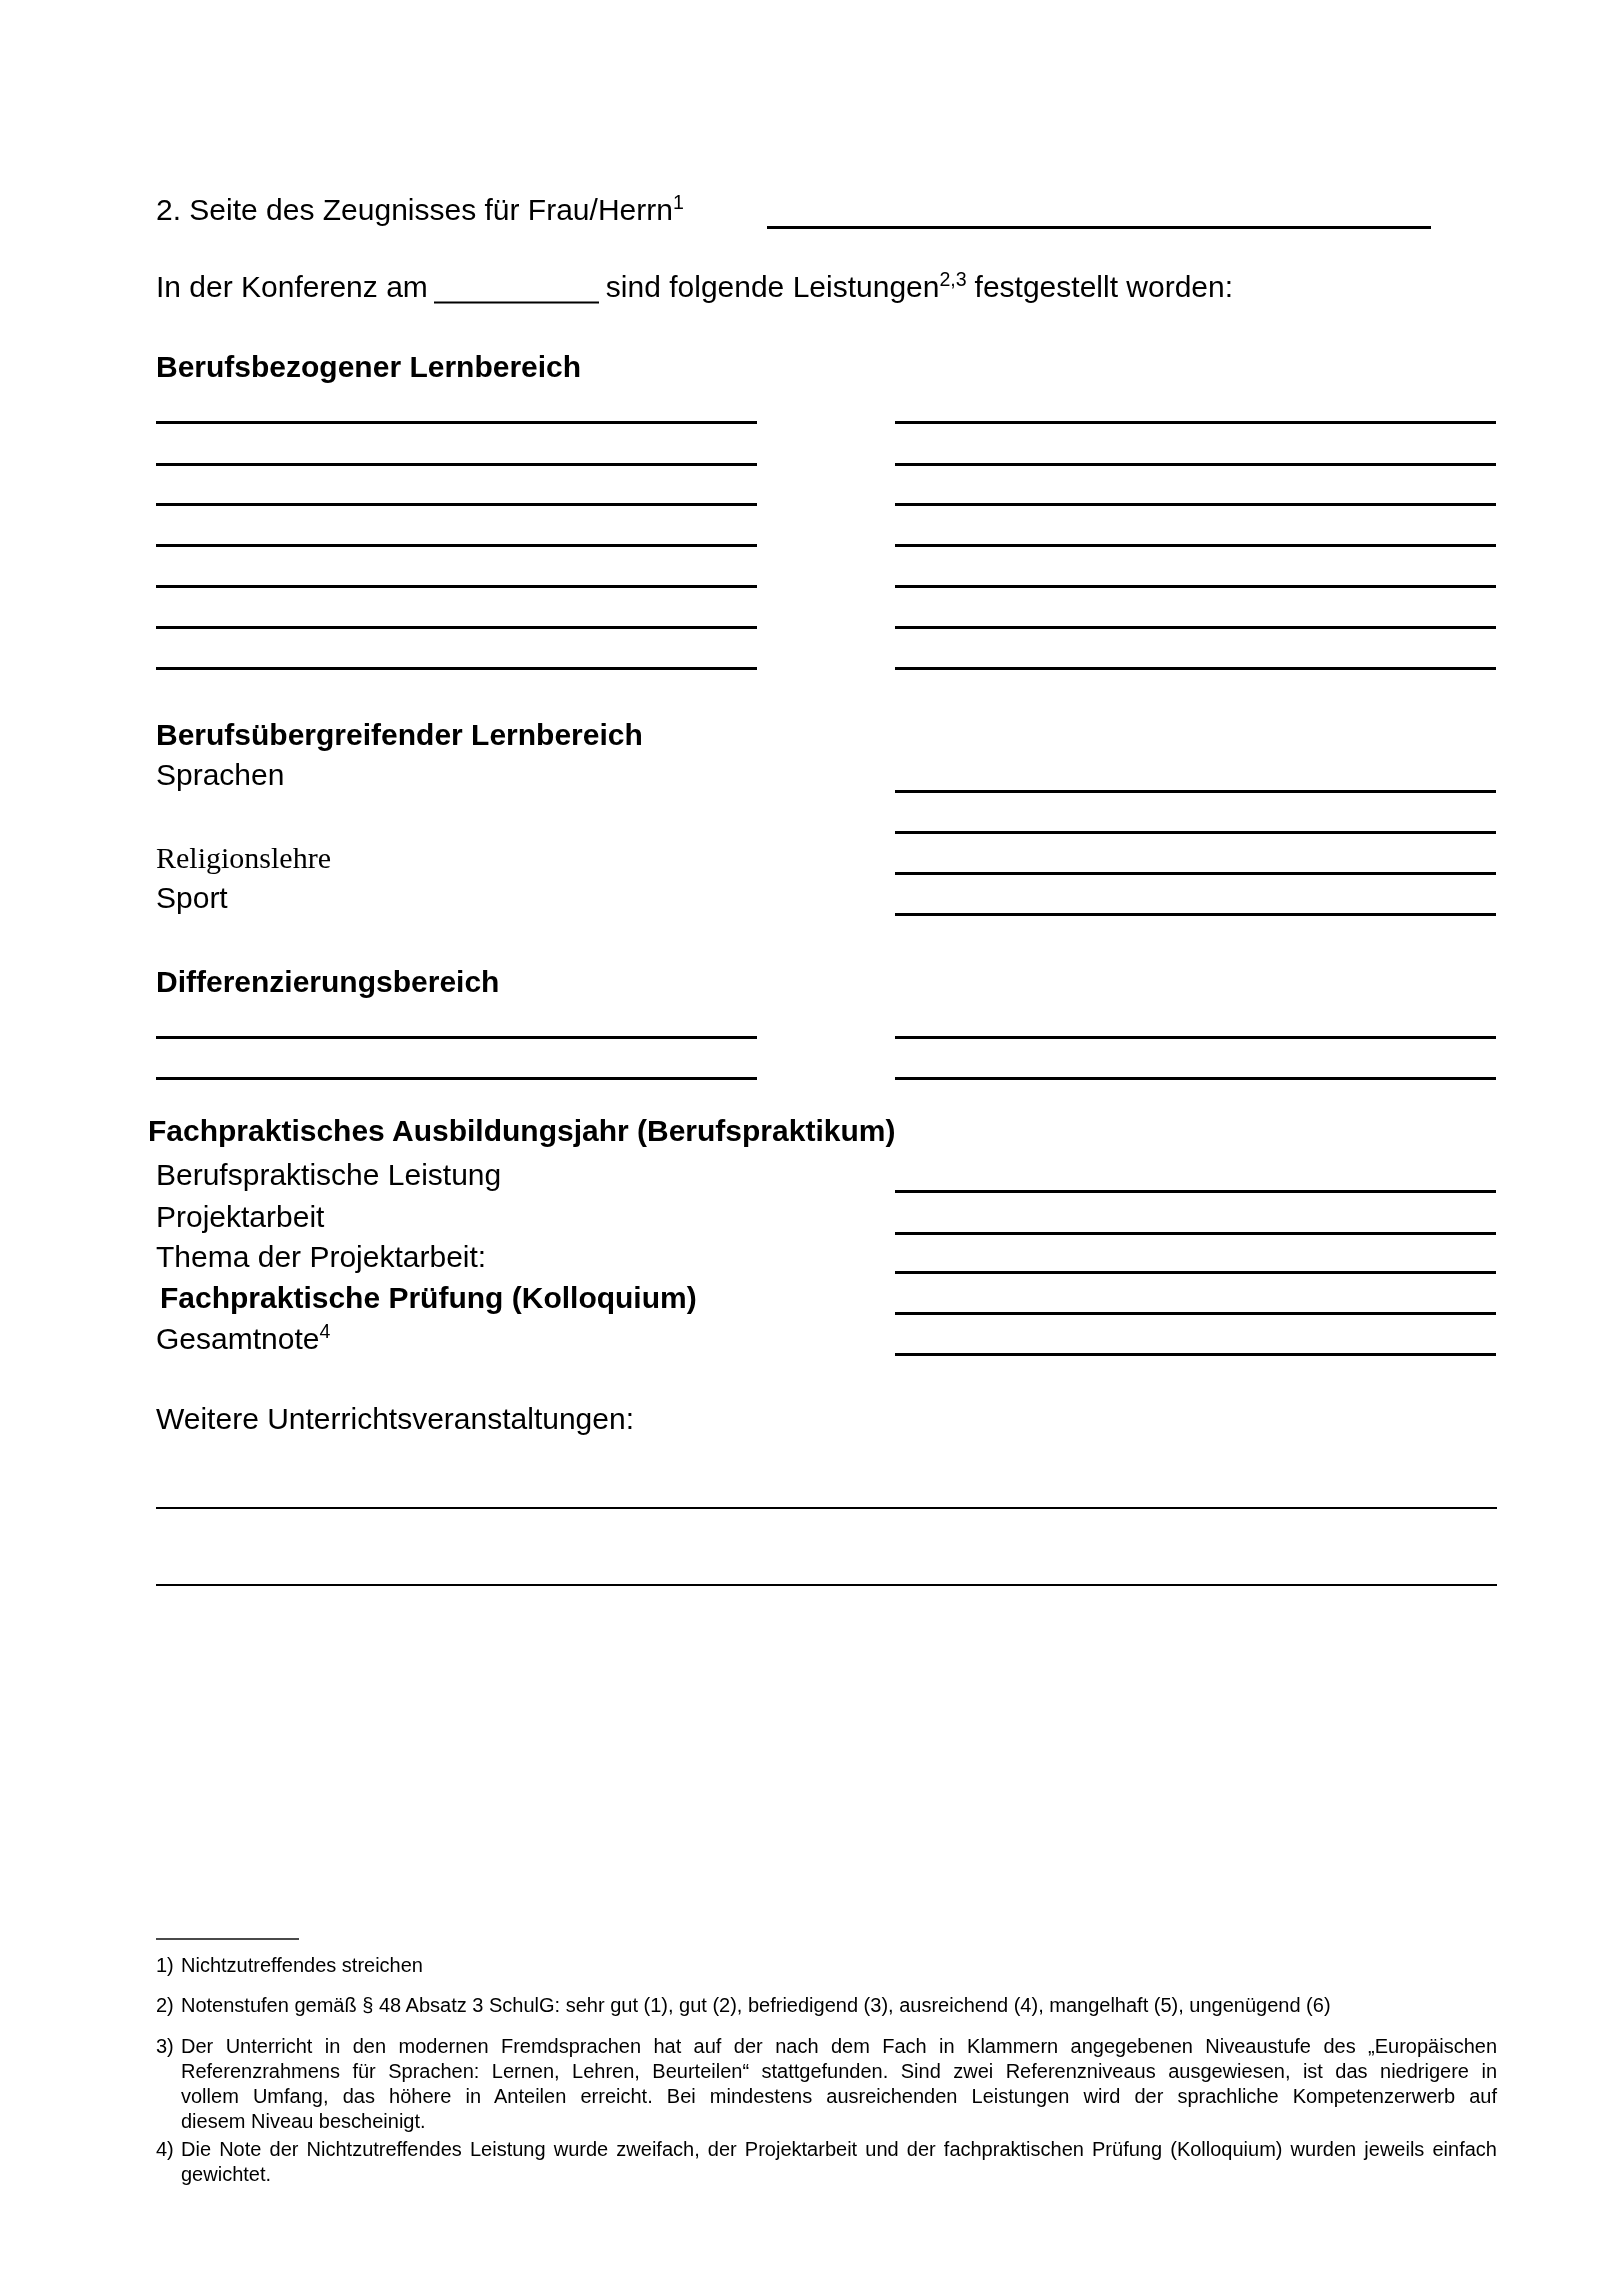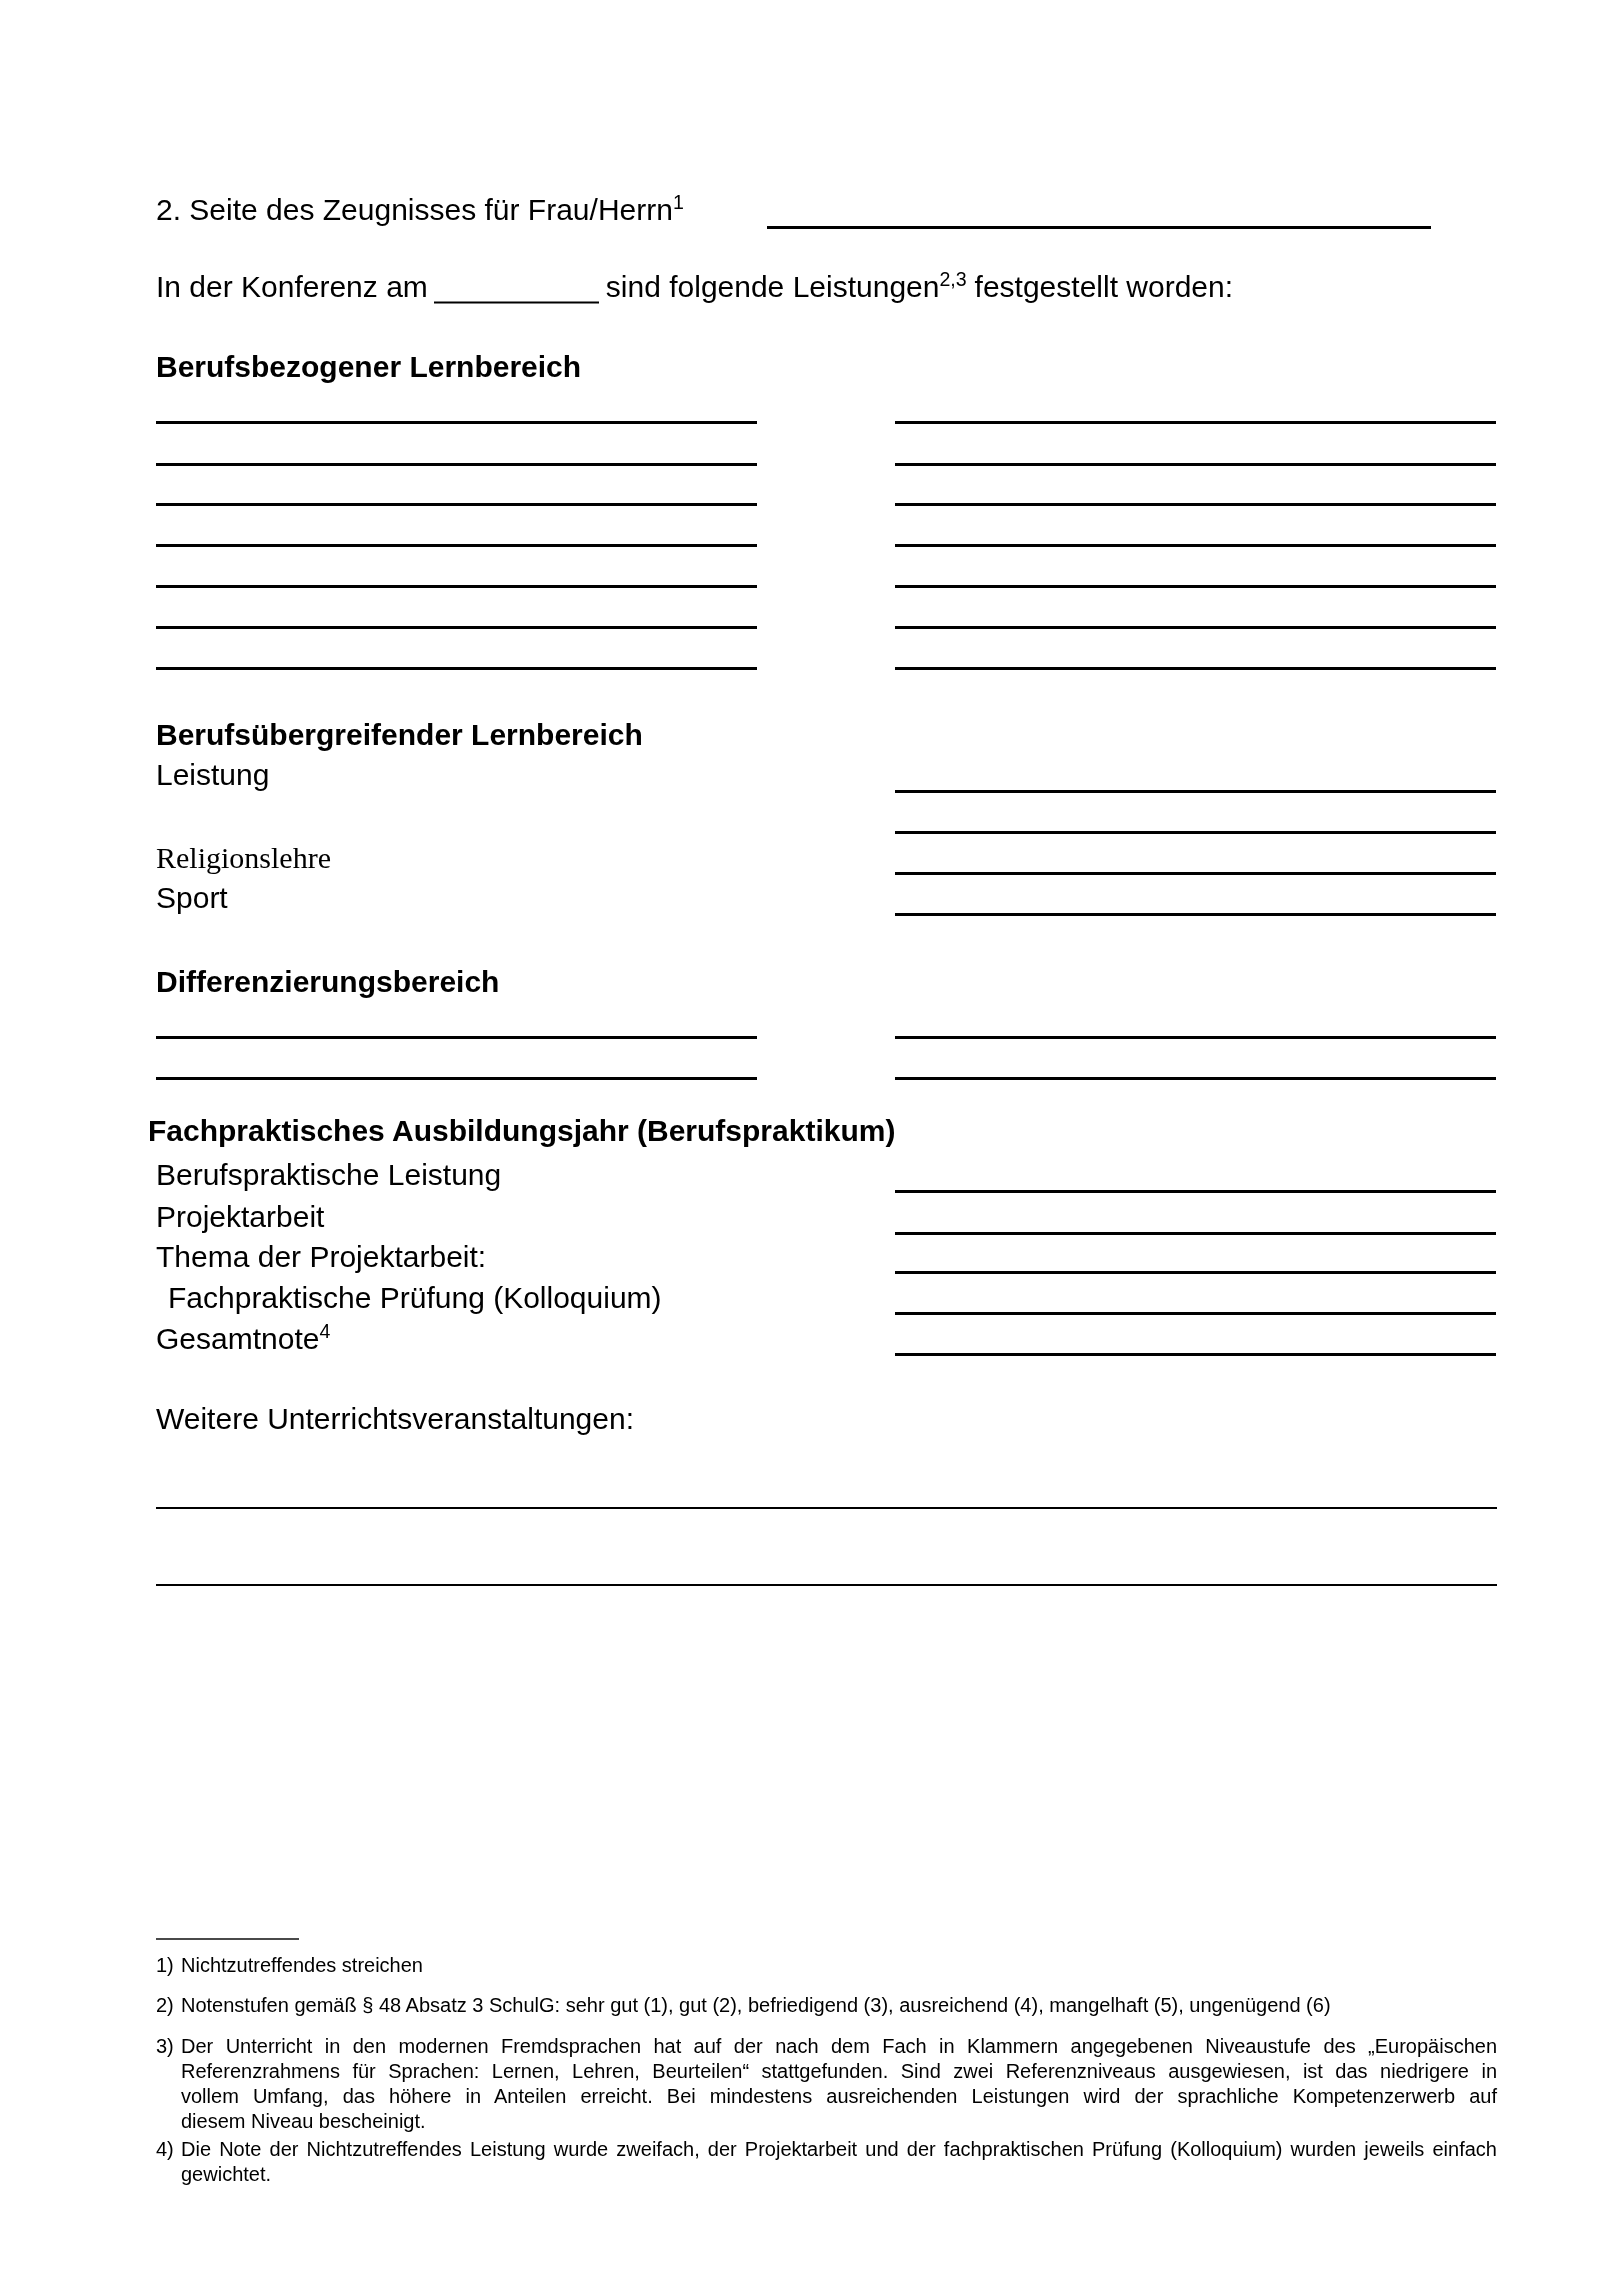--- a/index.html
+++ b/index.html
@@ -53,21 +53,21 @@
   <div class="line" style="left:895px;top:544px;width:601px;"></div>
   <div class="line" style="left:156px;top:585px;width:601px;"></div>
   <div class="line" style="left:895px;top:585px;width:601px;"></div>
   <div class="line" style="left:156px;top:626px;width:601px;"></div>
   <div class="line" style="left:895px;top:626px;width:601px;"></div>
   <div class="line" style="left:156px;top:667px;width:601px;"></div>
   <div class="line" style="left:895px;top:667px;width:601px;"></div>
 
   <div class="txt bold" style="left:156px;top:718px;">Berufsübergreifender Lernbereich</div>
 
-  <div class="txt" style="left:156px;top:758px;">Leistung</div>
+  <div class="txt" style="left:156px;top:758px;">Sprachen</div>
   <div class="line" style="left:895px;top:790px;width:601px;"></div>
 
   <div class="line" style="left:895px;top:831px;width:601px;"></div>
 
   <div class="txt" style="left:156px;top:841px;font-family:Liberation Serif, serif;">Religionslehre</div>
   <div class="line" style="left:895px;top:872px;width:601px;"></div>
 
   <div class="txt" style="left:156px;top:881px;">Sport</div>
   <div class="line" style="left:895px;top:913px;width:601px;"></div>
 
@@ -82,21 +82,21 @@
 
   <div class="txt" style="left:156px;top:1158px;">Berufspraktische Leistung</div>
   <div class="line" style="left:895px;top:1190px;width:601px;"></div>
 
   <div class="txt" style="left:156px;top:1200px;">Projektarbeit</div>
   <div class="line" style="left:895px;top:1232px;width:601px;"></div>
 
   <div class="txt" style="left:156px;top:1240px;">Thema der Projektarbeit:</div>
   <div class="line" style="left:895px;top:1271px;width:601px;"></div>
 
-  <div class="txt" style="left:168px;top:1281px;">Fachpraktische Prüfung (Kolloquium)</div>
+  <div class="txt" style="left:160px;top:1281px;font-weight:bold;">Fachpraktische Prüfung (Kolloquium)</div>
   <div class="line" style="left:895px;top:1312px;width:601px;"></div>
 
   <div class="txt" style="left:156px;top:1322px;"><span>Gesamtnote</span><sup class="s">4</sup></div>
   <div class="line" style="left:895px;top:1353px;width:601px;"></div>
 
   <div class="txt" style="left:156px;top:1402px;">Weitere Unterrichtsveranstaltungen:</div>
 
   <div class="line thin" style="left:156px;top:1507px;width:1341px;"></div>
   <div class="line thin" style="left:156px;top:1584px;width:1341px;"></div>
 

